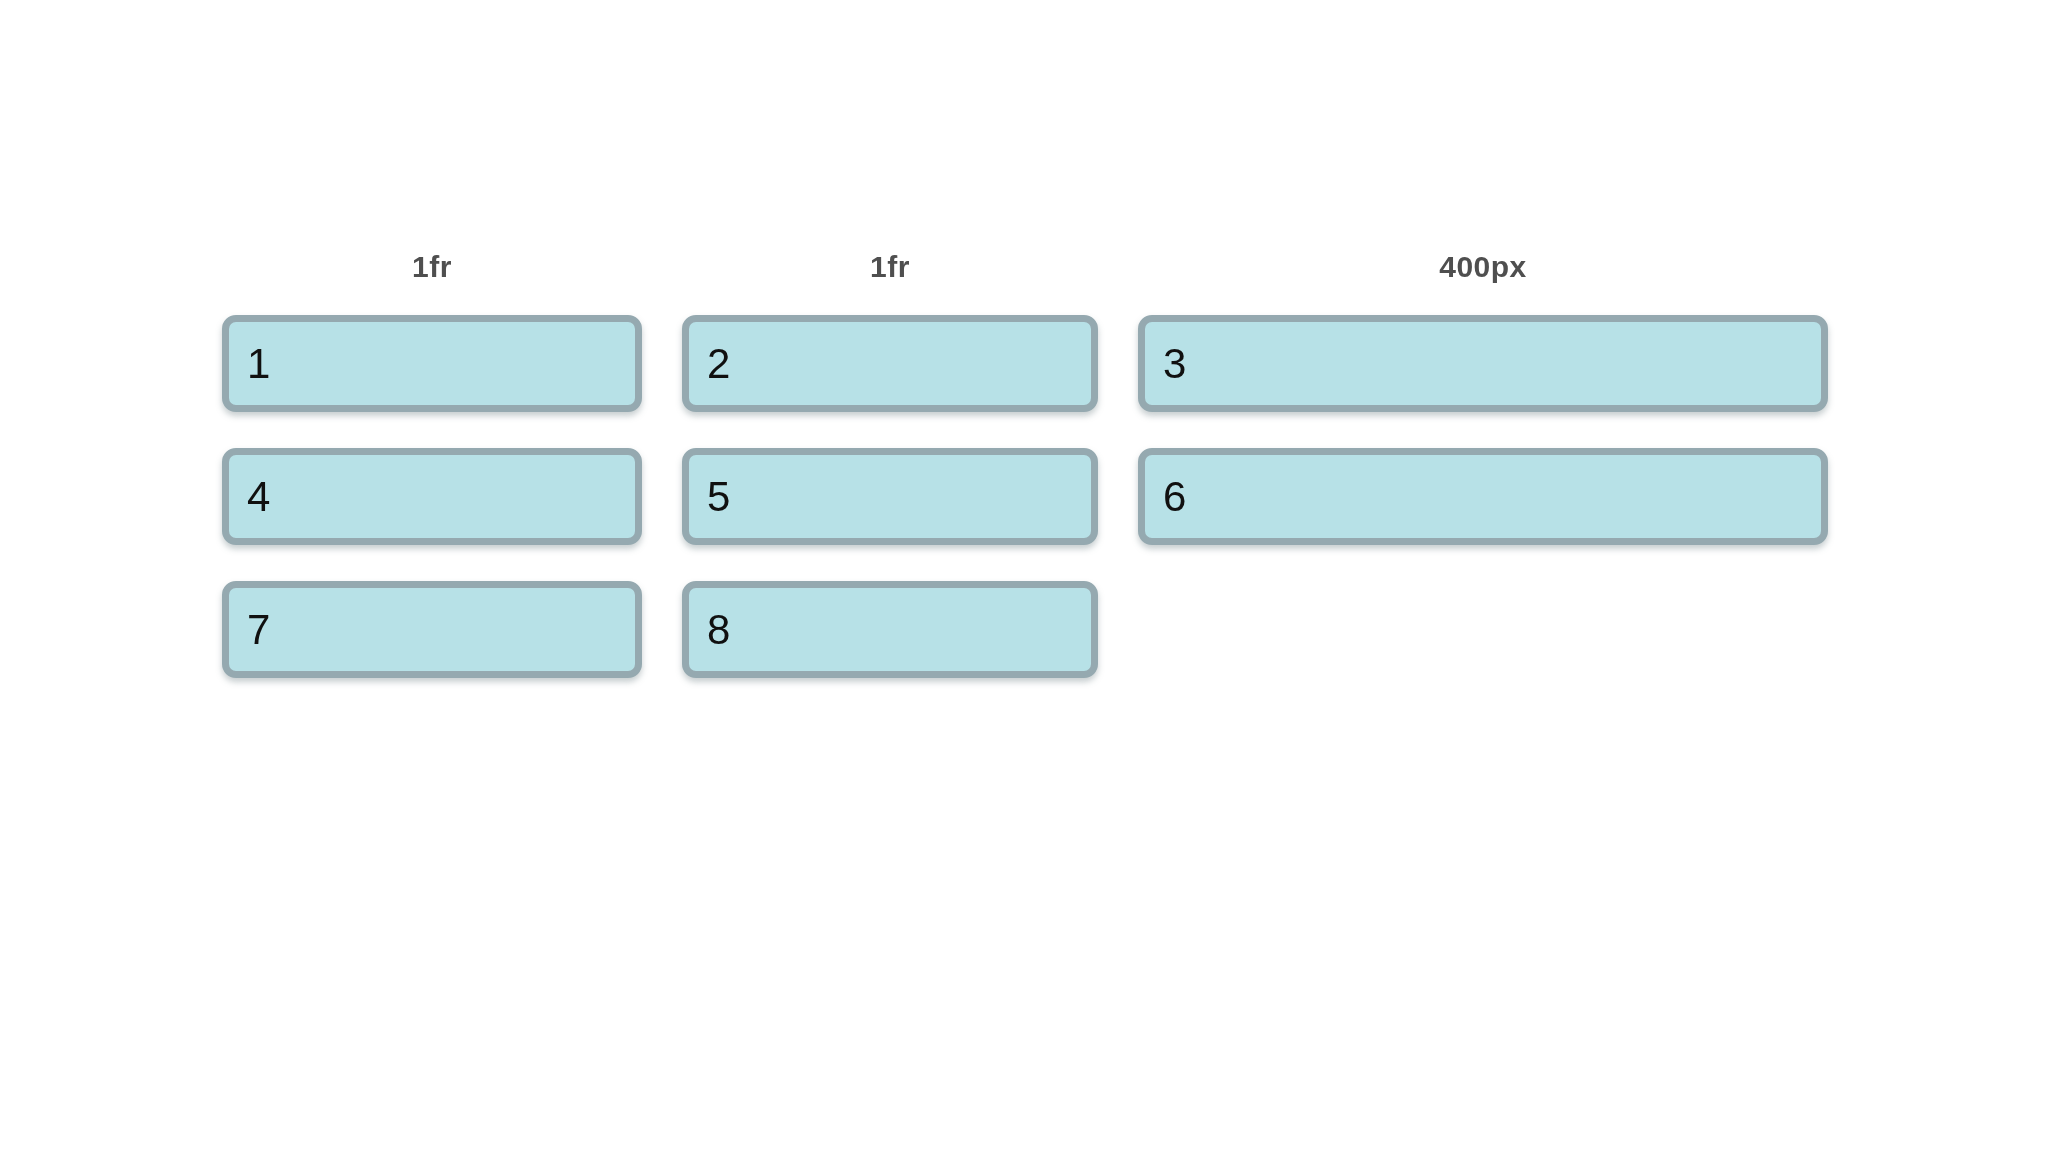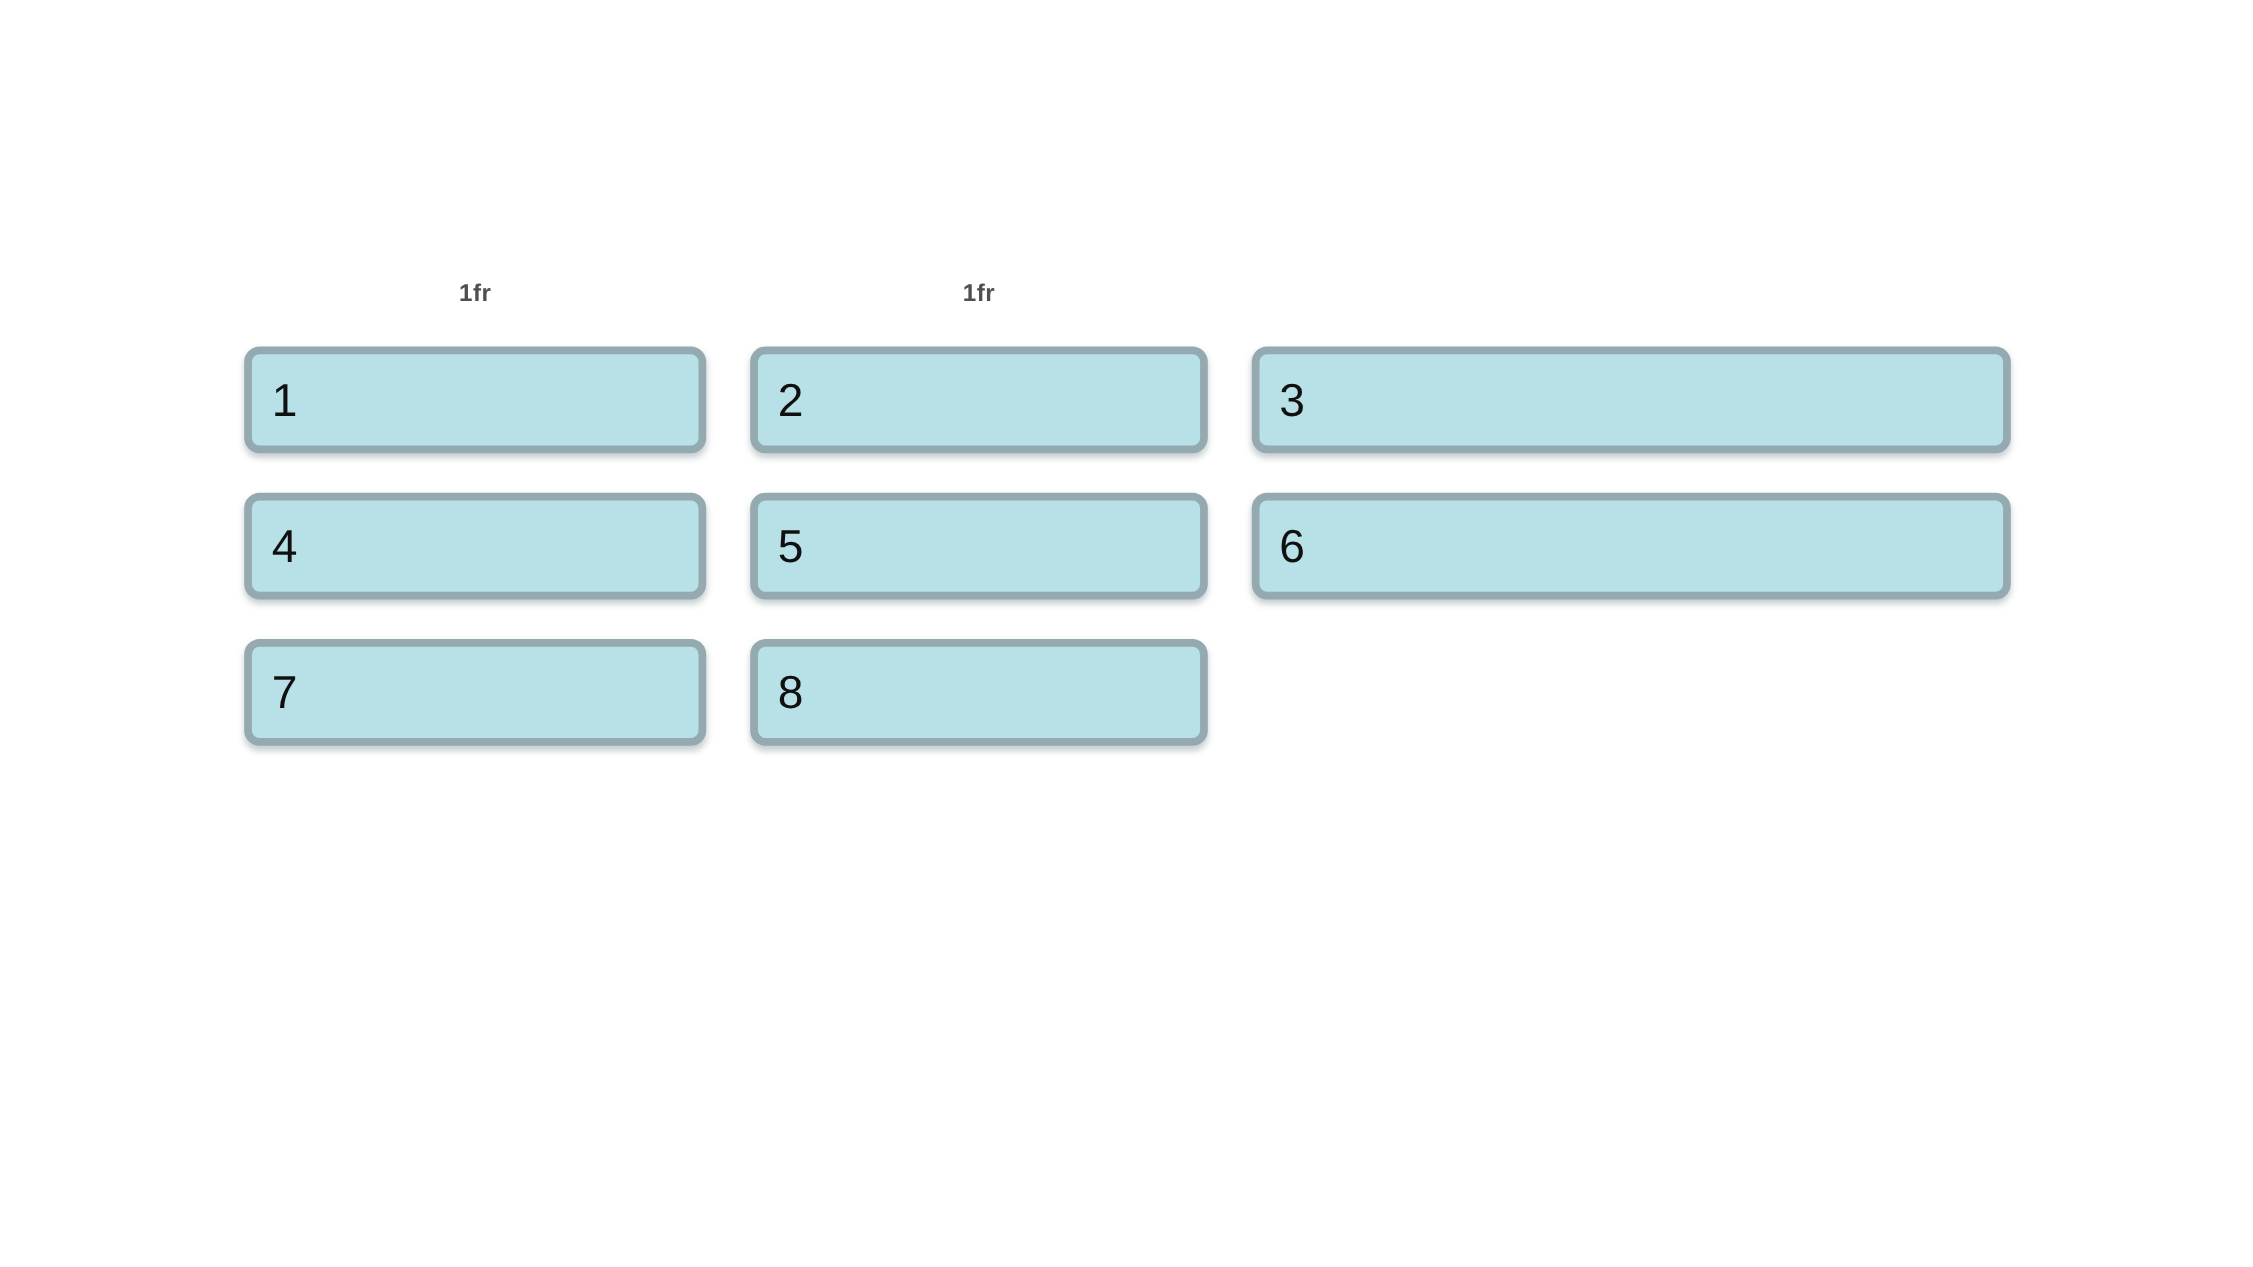--- a/index.html
+++ b/index.html
@@ -18,21 +18,21 @@
     width: 1606px;
   }
   .labels-row {
     display: grid;
     grid-template-columns: 420px 416px 690px;
     column-gap: 40px;
     margin-bottom: 28px;
   }
   .col-label {
     text-align: center;
-    font-size: 22px;
+    font-size: 30px;
     font-weight: 700;
     color: var(--header-text, #4f4f4f);
     height: 40px;
     line-height: 40px;
     letter-spacing: 0.5px;
   }
   .boxes {
     display: grid;
     grid-template-columns: 420px 416px 690px;
     column-gap: 40px;
@@ -55,20 +55,21 @@
     line-height: 1;
   }
 </style>
 </head>
 <body style="background: rgb(255, 255, 255);">
 
 <div class="stage">
   <div class="labels-row">
     <div class="col-label">1fr</div>
     <div class="col-label">1fr</div>
+    <div class="col-label">400px</div>
   </div>
 
   <div class="boxes">
     <div class="box">
       <span class="box-num">1</span>
     </div>
     <div class="box">
       <span class="box-num">2</span>
     </div>
     <div class="box">

